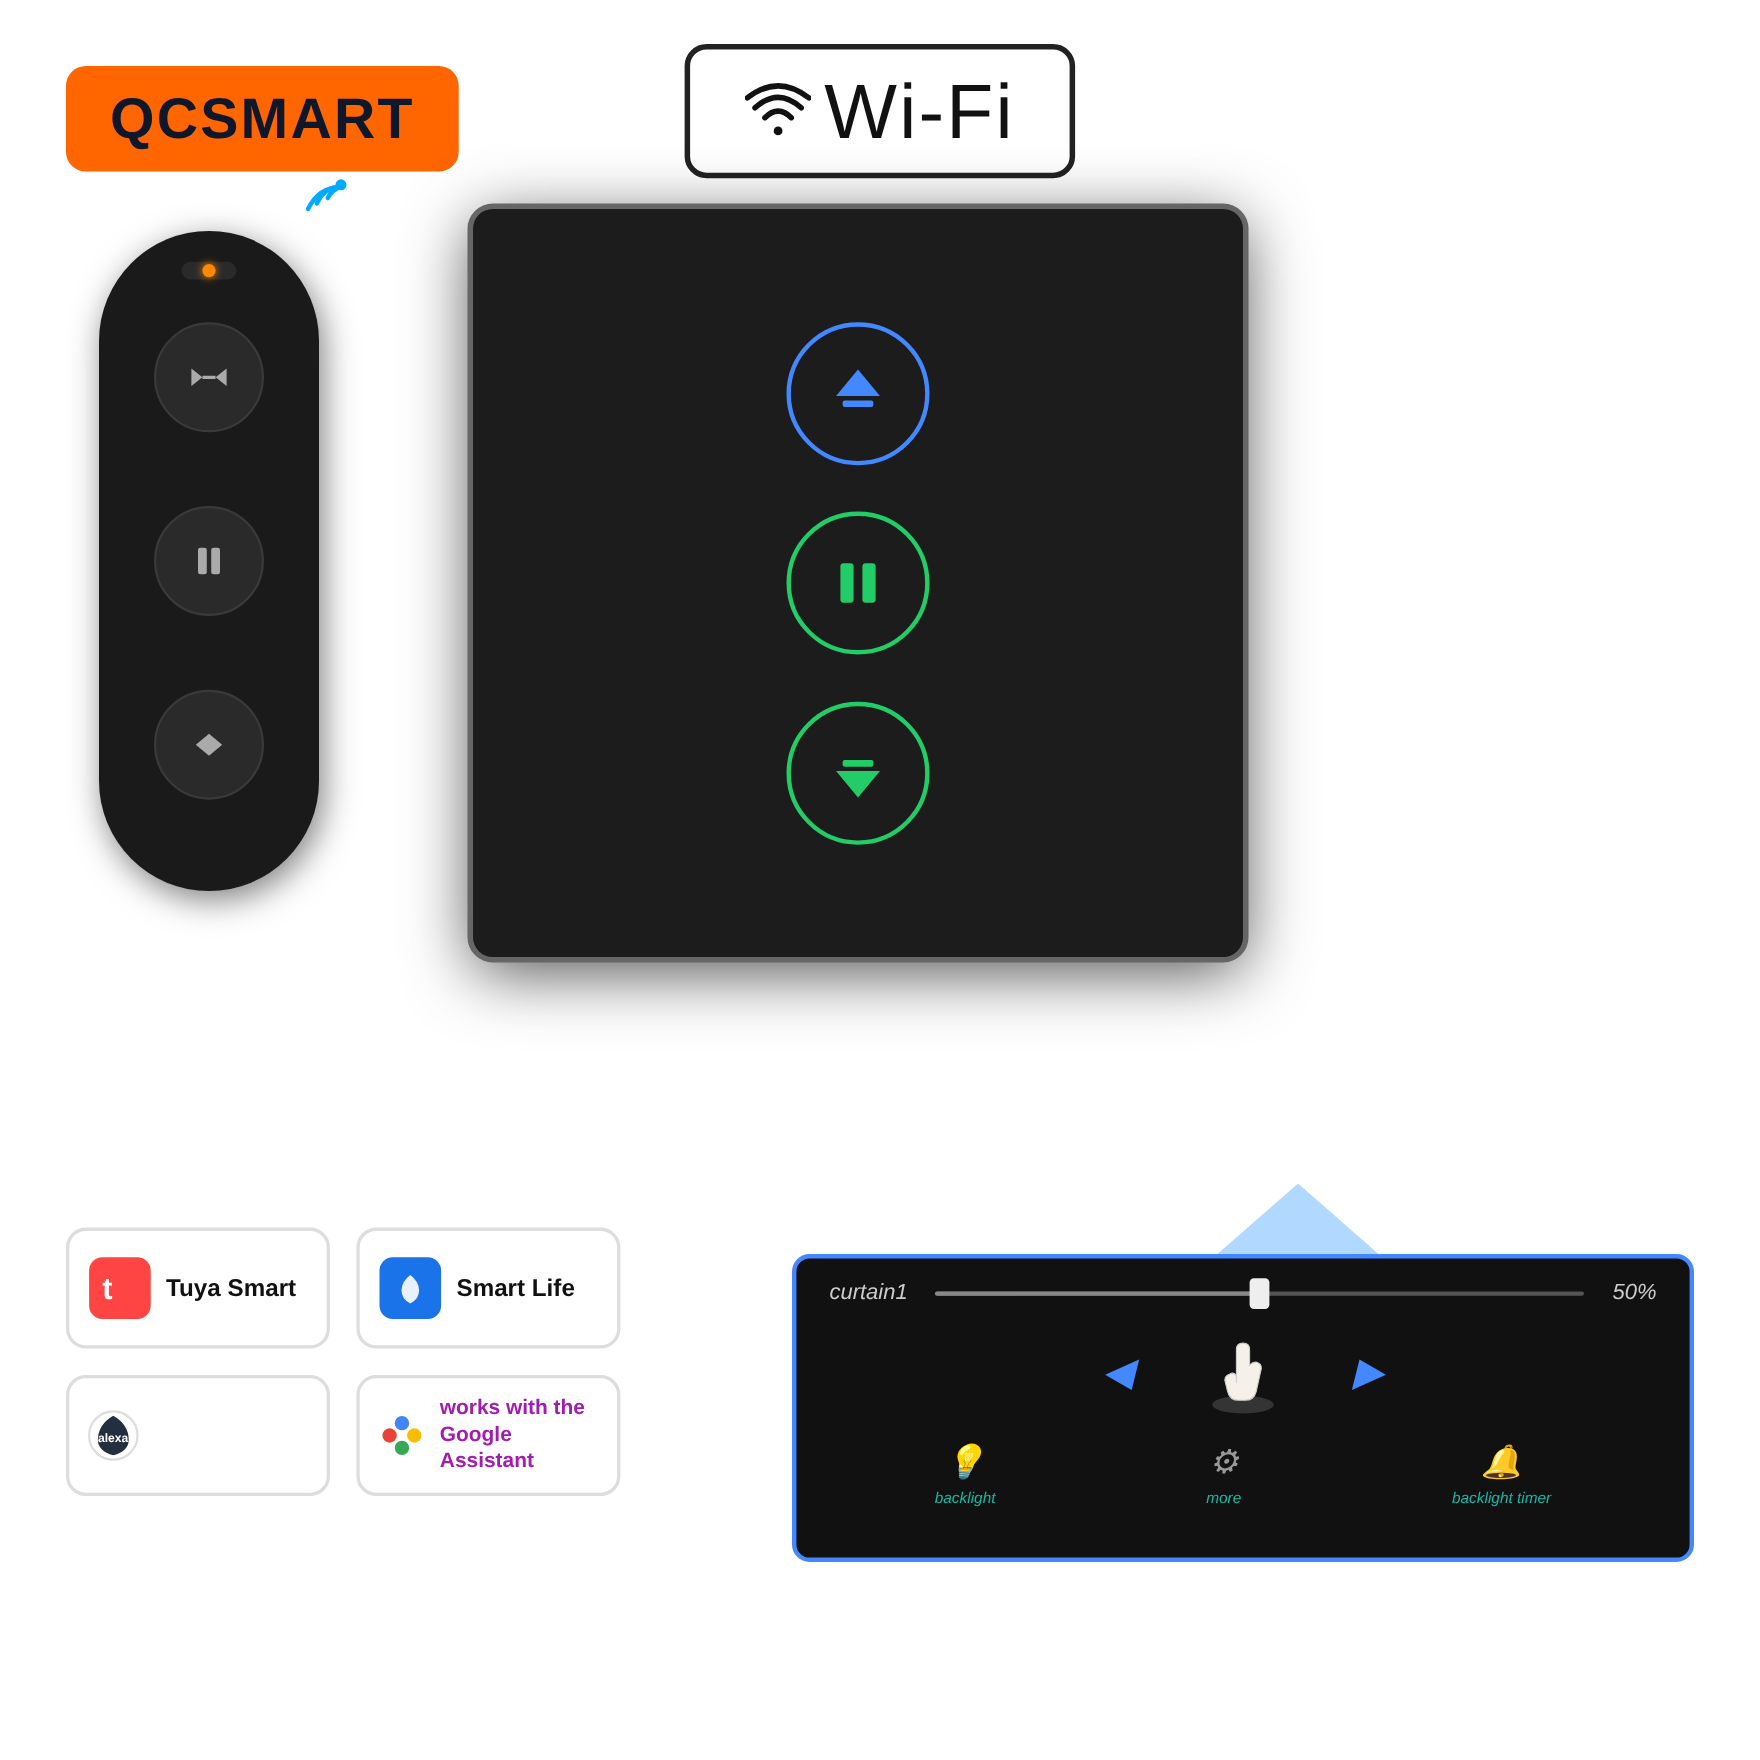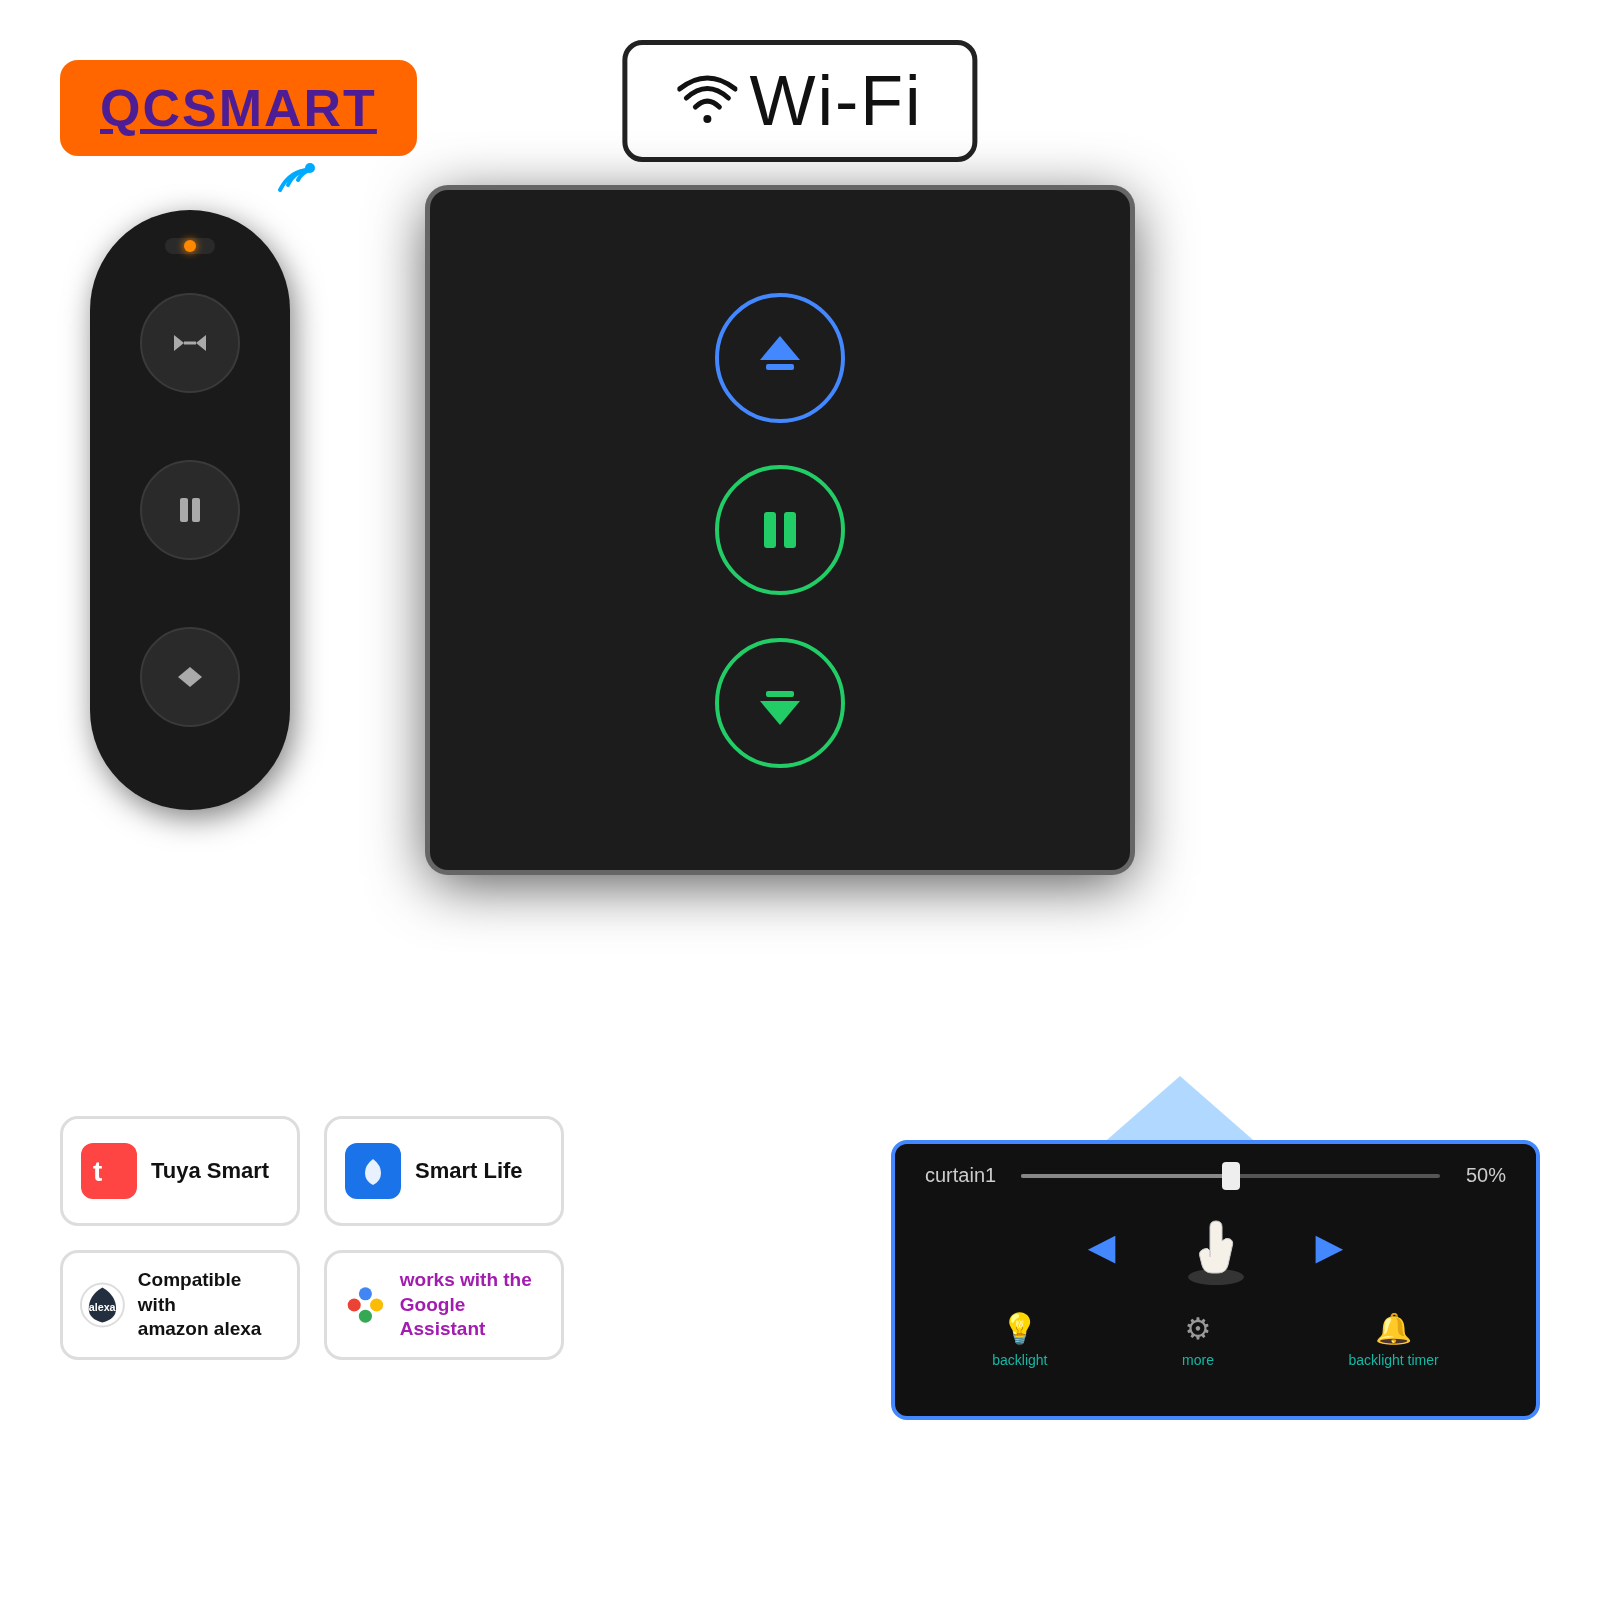--- a/index.html
+++ b/index.html
@@ -11,27 +11,26 @@
       overflow: hidden;
       position: relative;
     }
 
     
     .qcsmart-badge {
       position: absolute;
       top: 60px;
       left: 60px;
       background: #FF6600;
-      color: #4c1d95;
+      color: #0f172a;
       font-size: 52px;
       font-weight: 900;
       padding: 18px 40px;
       border-radius: 18px;
       letter-spacing: 2px;
-      text-decoration: underline;
     }
 
     
     .wifi-logo {
       position: absolute;
       top: 40px;
       left: 50%;
       transform: translateX(-50%);
       border: 5px solid #222;
       border-radius: 20px;
@@ -198,27 +197,28 @@
       font-weight: 600;
       color: #a21caf;
       line-height: 1.3;
     }
 
     
     .app-screenshot {
       position: absolute;
       bottom: 180px;
       right: 60px;
-      width: 649px;
+      width: 820px;
       height: 280px;
       background: #111;
       border-radius: 16px;
       border: 4px solid #4488FF;
       overflow: hidden;
       padding: 20px 30px;
+      font-style: italic;
     }
     .app-curtain-row {
       display: flex;
       align-items: center;
       gap: 16px;
       margin-bottom: 20px;
     }
     .curtain-label {
       color: #ccc;
       font-size: 20px;
@@ -397,22 +397,20 @@
     </div>
     <span class="app-badge-text">Smart Life</span>
   </div>
 
   <div class="alexa-badge">
     <svg width="48" height="48" viewBox="0 0 48 48">
       <circle cx="24" cy="24" r="22" fill="none" stroke="#ddd" stroke-width="2"></circle>
       <path d="M24 6 Q38 14 38 28 Q38 38 24 42 Q10 38 10 28 Q10 14 24 6Z" fill="#232f3e"></path>
       <text x="10" y="30" font-size="11" fill="white" font-weight="bold">alexa</text>
     </svg>
-    <span class="alexa-text" style="white-space:pre-line; font-size:19px;">Compatible with
-amazon alexa</span>
   </div>
 
   <div class="google-badge">
     <svg width="48" height="48" viewBox="0 0 48 48">
       <circle cx="12" cy="24" r="7" fill="#EA4335"></circle>
       <circle cx="24" cy="12" r="7" fill="#4285F4"></circle>
       <circle cx="36" cy="24" r="7" fill="#FBBC05"></circle>
       <circle cx="24" cy="36" r="7" fill="#34A853"></circle>
     </svg>
     <span class="google-text" style="white-space:pre-line; font-size:19px;">works with the

